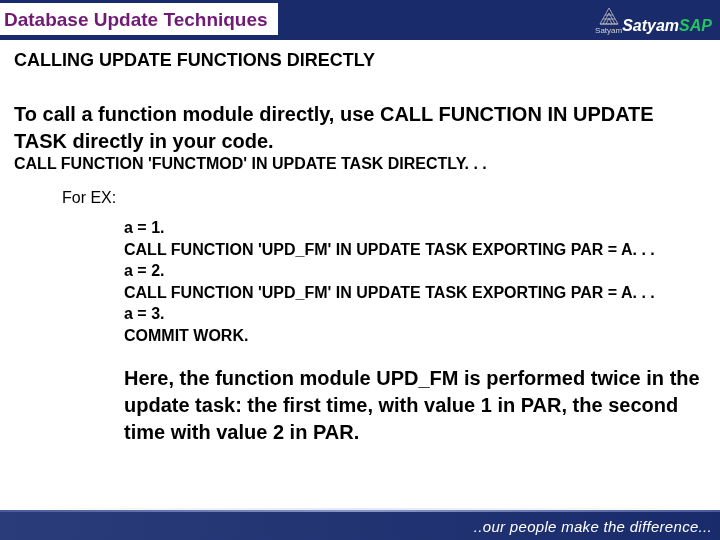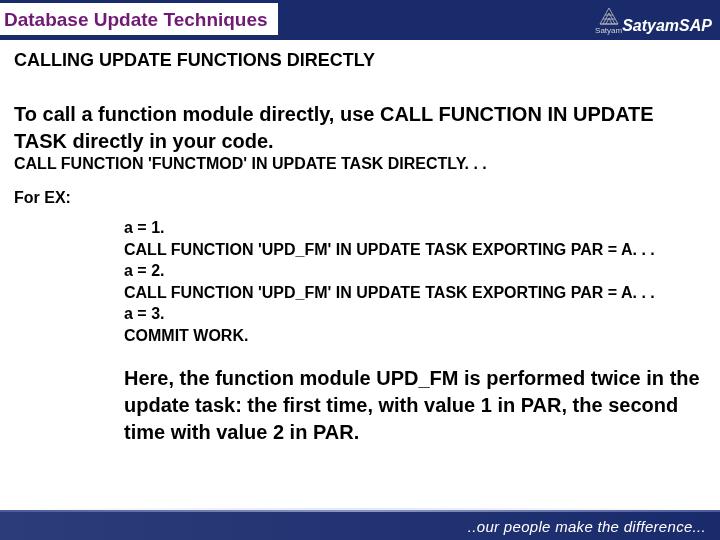--- a/index.html
+++ b/index.html
@@ -41,43 +41,44 @@
     font-size: 8px;
     color: #d0d0d0;
   }
   .satyam-logo svg { display: block; }
   .sap-logo {
     font-weight: bold;
     font-style: italic;
     font-size: 16px;
     color: #fff;
   }
-  .sap-logo .sap { color: #ffffff; }
+  .sap-logo .sap { color: #22c55e; }
   .content {
     padding: 10px 14px 0 14px;
   }
   .subtitle {
     font-weight: bold;
     font-size: 18px;
     margin-bottom: 30px;
   }
   .intro {
     font-weight: bold;
     font-size: 20px;
     line-height: 1.35;
   }
   .syntax {
     font-weight: bold;
     font-size: 16px;
     margin-bottom: 16px;
   }
   .forex {
-    font-weight: bold;
+    font-weight: normal;
     font-size: 16px;
     margin-bottom: 10px;
+    margin-left: 48px;
   }
   .code-block {
     font-weight: bold;
     font-size: 16px;
     line-height: 1.35;
     margin-left: 110px;
     white-space: pre-line;
     margin-bottom: 18px;
   }
   .explain {
@@ -90,21 +91,21 @@
     position: absolute;
     bottom: 0;
     left: 0;
     width: 100%;
     height: 30px;
     background: linear-gradient(to right, #2a3c7a 0%, #1a2b6b 100%);
     border-top: 2px solid #4a5a9a;
     display: flex;
     align-items: center;
     justify-content: flex-end;
-    padding-right: 14px;
+    padding-right: 8px;
   }
   .tagline {
     color: #fff;
     font-style: italic;
     font-size: 15px;
     letter-spacing: 0.3px;
   }
   .footer-accent {
     position: absolute;
     left: 0;

